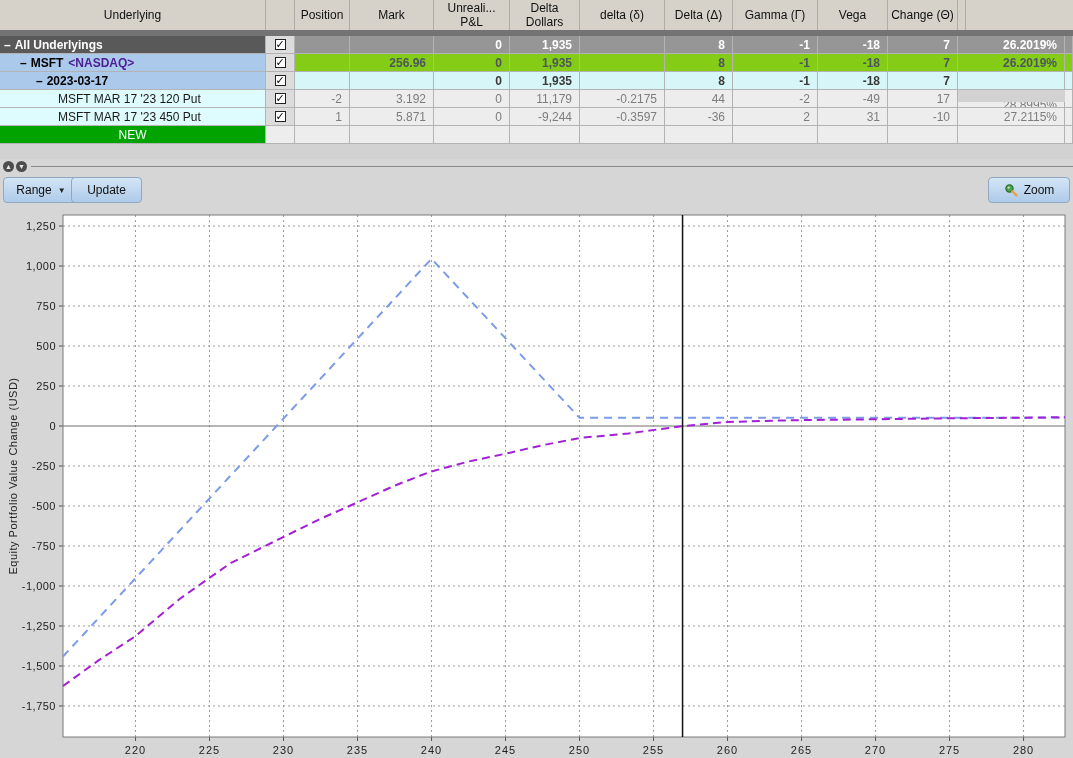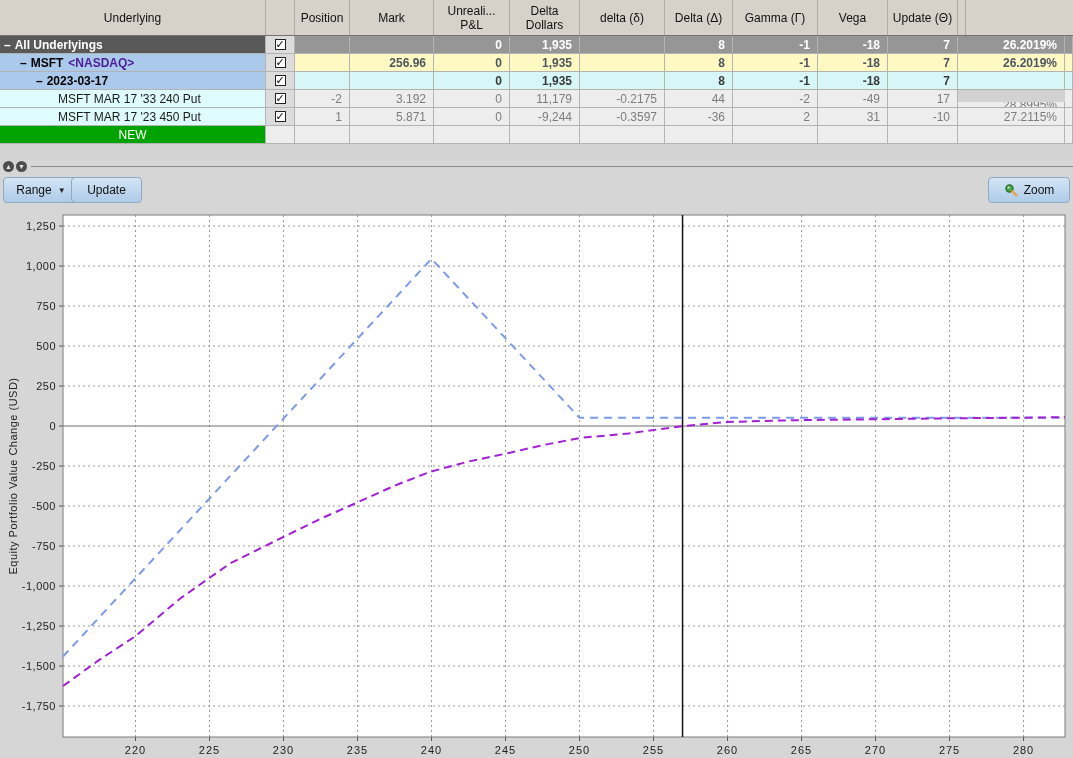--- a/index.html
+++ b/index.html
@@ -1,39 +1,39 @@
 <!DOCTYPE html>
 <html><head>
 <meta charset="utf-8">
 <style>
   * { margin:0; padding:0; box-sizing:border-box; }
   html,body { width:1073px; height:758px; background:#d4d4d4; overflow:hidden;
               font-family:"Liberation Sans", sans-serif; }
 
   
   .risk-table { width:1073px; background:#d2d2d2; }
-  .hrow { display:flex; height:36px; background:#d6d2ca; border-bottom:1px solid #737373; }
+  .hrow { display:flex; height:36px; background:#d6d2ca; border-bottom:6px solid #737373; }
   .hcell { display:flex; align-items:center; justify-content:center; text-align:center;
            font-size:12px; color:#111; border-right:1px solid #b0aca4; white-space:pre-line;
            line-height:14px; overflow:hidden; }
   .trow { display:flex; height:18px; }
   .cell { font-size:12px; display:flex; align-items:center; overflow:hidden;
           border-right:1px solid #b3b3b3; border-bottom:1px solid #b3b3b3; }
   .cell-num { justify-content:flex-end; padding-right:7px; }
   .cell-name { padding-left:0; white-space:nowrap; }
   .cell-cb { justify-content:center; background:#dcdcdc; }
   .prefix { font-weight:bold; margin-right:4px; }
   .cbx { width:11px; height:11px; background:#fff; border:1px solid #222;
          display:flex; align-items:center; justify-content:center;
          font-size:11px; line-height:9px; color:#000; }
   
   .trow-total .cell-name  { background:#595959; color:#fff; font-weight:bold; }
   .trow-total .cell-num   { background:#969696; color:#fff; font-weight:bold; }
   .trow-underlying .cell-name { background:#aac9eb; color:#000; font-weight:bold; }
-  .trow-underlying .cell-num  { background:#fef9c3; color:#4d555f; font-weight:bold; }
+  .trow-underlying .cell-num  { background:#84cc16; color:#4d555f; font-weight:bold; }
   .trow-underlying .suffix    { color:#4c1d95; margin-left:5px; }
   .trow-expiry .cell-name { background:#aac9eb; color:#000; font-weight:bold; }
   .trow-expiry .cell-num  { background:#d6f6f8; color:#3a3a3a; font-weight:bold; }
   .trow-position .cell-name { background:#defbfd; color:#1a1a1a; }
   .trow-position .cell-num  { background:#ededed; color:#7d7d7d; }
   .trow-new .cell-name { background:#00a300; color:#fff; justify-content:center; font-weight:normal; }
   .trow-new .cell-num  { background:#ededed; }
   .trow-new .cell-cb   { background:#ededed; }
 
   
@@ -69,21 +69,21 @@
       <div class="hcell" style="width: 55px;">Position</div>
       <div class="hcell" style="width: 84px;">Mark</div>
       <div class="hcell" style="width: 76px;">Unreali...
 P&amp;L</div>
       <div class="hcell" style="width: 70px;">Delta
 Dollars</div>
       <div class="hcell" style="width: 85px;">delta (δ)</div>
       <div class="hcell" style="width: 68px;">Delta (Δ)</div>
       <div class="hcell" style="width: 85px;">Gamma (Γ)</div>
       <div class="hcell" style="width: 70px;">Vega</div>
-      <div class="hcell" style="width: 70px;">Update (Θ)</div>
+      <div class="hcell" style="width: 70px;">Change (Θ)</div>
       <div class="hcell" style="width: 8px;"></div>
     </div>
   <div>
       <div class="trow trow-total">
         <div class="cell cell-name" style="width: 266px; padding-left: 4px;">
           <span class="prefix">–</span>
           <span>All Underlyings</span>
         </div>
         <div class="cell cell-cb" style="width: 29px;">
           <div class="cbx">✓</div>
@@ -136,21 +136,21 @@
         <div class="cell cell-num" style="width: 85px;"></div>
         <div class="cell cell-num" style="width: 68px;">8</div>
         <div class="cell cell-num" style="width: 85px;">-1</div>
         <div class="cell cell-num" style="width: 70px;">-18</div>
         <div class="cell cell-num" style="width: 70px;">7</div>
         <div class="cell cell-num" style="width: 107px;"></div>
         <div class="cell cell-num" style="width: 8px;"></div>
       </div>
       <div class="trow trow-position">
         <div class="cell cell-name" style="width: 266px; padding-left: 58px;">
-          <span>MSFT MAR 17 '33 240 Put</span>
+          <span>MSFT MAR 17 '23 120 Put</span>
         </div>
         <div class="cell cell-cb" style="width: 29px;">
           <div class="cbx">✓</div>
         </div>
         <div class="cell cell-num" style="width: 55px;">-2</div>
         <div class="cell cell-num" style="width: 84px;">3.192</div>
         <div class="cell cell-num" style="width: 76px;">0</div>
         <div class="cell cell-num" style="width: 70px;">11,179</div>
         <div class="cell cell-num" style="width: 85px;">-0.2175</div>
         <div class="cell cell-num" style="width: 68px;">44</div>

